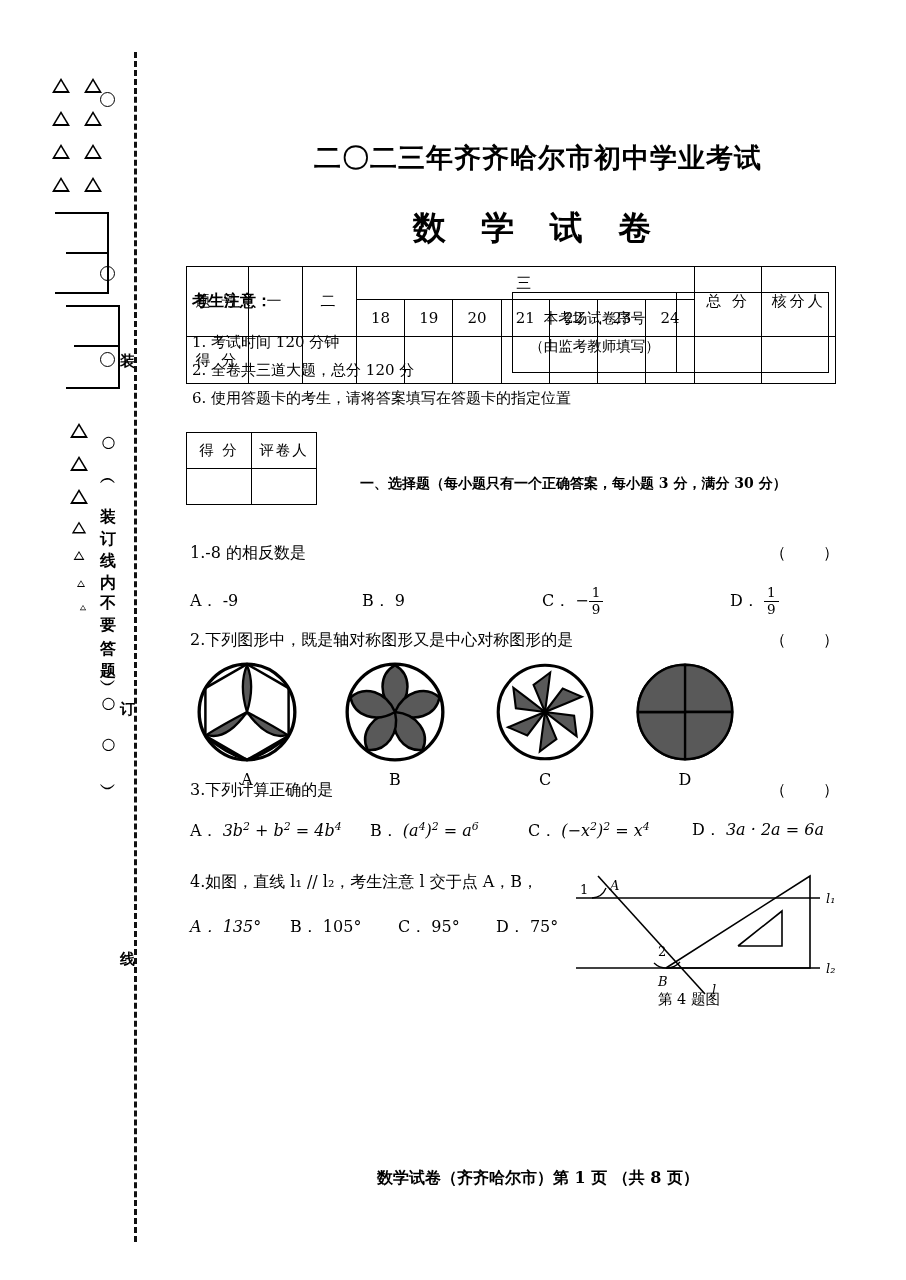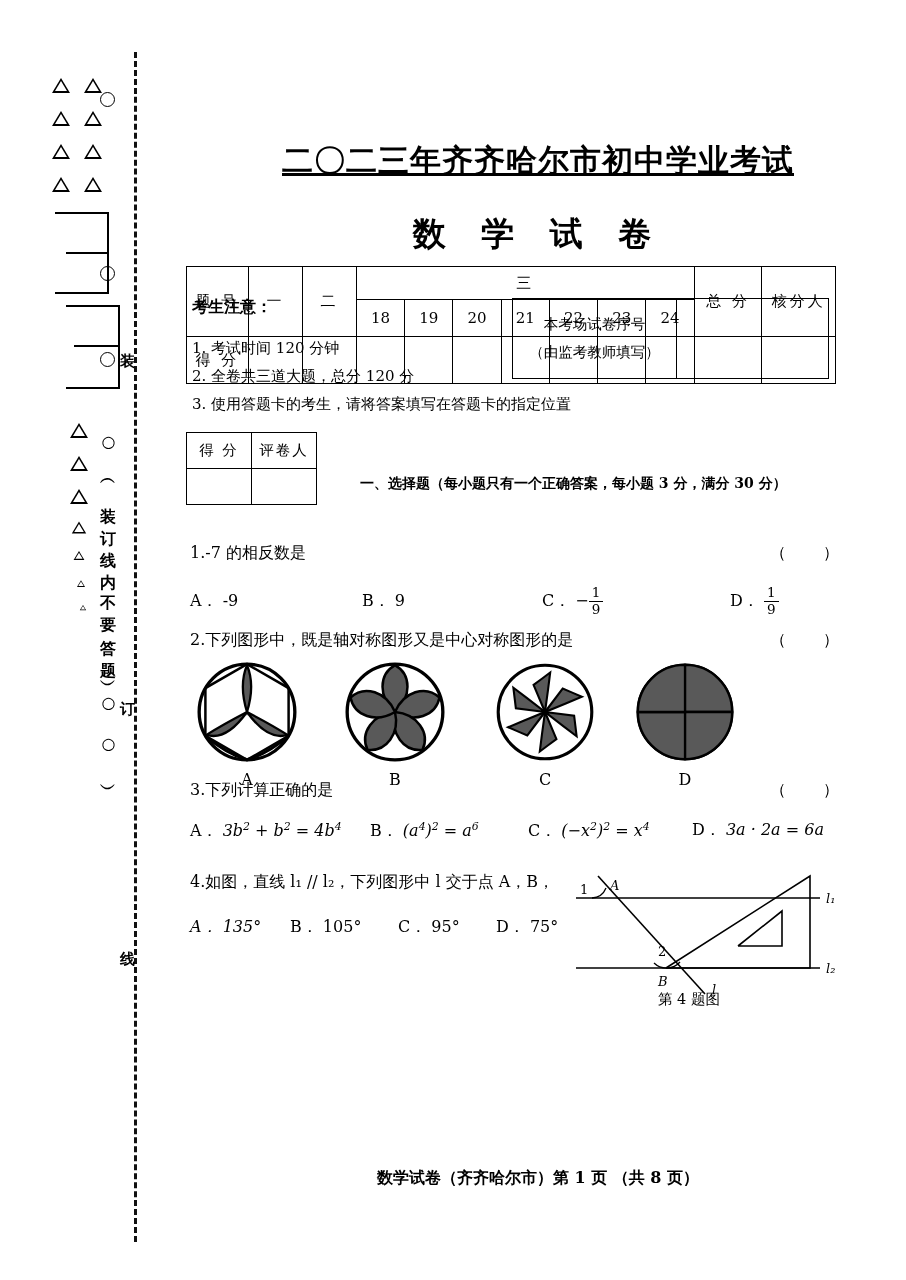--- a/index.html
+++ b/index.html
@@ -31,24 +31,23 @@
   .dotline{
     position:absolute;left:134px;top:52px;width:0;height:1190px;
     border-left:3px dashed #111;
   }
   .dotlabel{position:absolute;font-size:15px;font-weight:600;}
 
   
   #content{position:absolute;left:170px;top:0;width:736px;height:1280px;}
 
   .title1{
-    text-align:center;font-size:31px;font-weight:700;letter-spacing:1px;
+    text-align:center;font-size:27px;font-weight:700;letter-spacing:1px;
     font-family:"DejaVu Serif","Liberation Serif",serif;
     margin-top:140px;
-    text-decoration:underline;
   }
   .title2{
     text-align:center;font-size:33px;font-weight:700;letter-spacing:12px;
     font-family:"DejaVu Serif","Liberation Serif",serif;
     margin-top:30px;
   }
 
   .notice-wrap{position:relative;margin-top:40px;}
   .notice-head{position:absolute;left:22px;top:0;font-size:16px;font-weight:600;
     font-family:"DejaVu Serif","Liberation Serif",serif;}
@@ -155,21 +154,21 @@
 
 <div id="content">
 
   <div class="title1">二〇二三年齐齐哈尔市初中学业考试</div>
   <div class="title2">数 学 试 卷</div>
 
   <div class="notice-wrap">
     <div class="notice-head">考生注意：</div>
     <div class="notice-line" style="top:42px;">1. 考试时间 120 分钟</div>
     <div class="notice-line" style="top:70px;">2. 全卷共三道大题，总分 120 分</div>
-    <div class="notice-line" style="top:98px;">3. 使用答题卡的考生，请将答案填写在答题卡的指定位置</div>
+    <div class="notice-line" style="top:98px;">6. 使用答题卡的考生，请将答案填写在答题卡的指定位置</div>
 
     <div class="seqbox">
       <div class="lbl">
         <span>本考场试卷序号</span>
         <span>（由监考教师填写）</span>
       </div>
       <div class="blank"></div>
     </div>
   </div>
 
@@ -219,21 +218,21 @@
       <tr>
         <td></td>
         <td></td>
       </tr>
     </tbody>
       </table>
   </div>
   <div class="sec-heading">一、选择题（每小题只有一个正确答案，每小题 3 分，满分 30 分）</div>
 
   <div class="q" style="left:20px;top:543px;width:700px;">
-    <span class="qstem">1.</span><span class="qstem">-7 的相反数是</span>
+    <span class="qstem">1.</span><span class="qstem">-8 的相反数是</span>
     <span class="paren" style="left:580px;top:0;">（    ）</span>
   </div>
   <div class="q" style="left:20px;top:583px;width:700px;height:46px;">
     <span class="opt" style="left:0;top:8px;">
       <span>A．</span>&nbsp;<span>-9</span>
     </span>
     <span class="opt" style="left:172px;top:8px;">
       <span>B．</span>&nbsp;<span>9</span>
     </span>
     <span class="opt" style="left:352px;top:2px;">
@@ -324,21 +323,21 @@
     <span class="opt" style="left:338px;top:0;">
       <span>C．</span>&nbsp;<span class="ital">(−x<sup>2</sup>)<sup>2</sup> = x<sup>4</sup></span>
     </span>
     <span class="opt" style="left:502px;top:0;text-align:right;">
       <span>D．</span>&nbsp;<span class="ital">3a · 2a = 6a</span>
     </span>
   </div>
 
   <div class="q" style="left:20px;top:872px;width:400px;">
     <div style="font-size:16px;">
-      <span>4.</span><span>如图，直线 l₁ // l₂，下列图形中 l 交于点 A，B，</span>
+      <span>4.</span><span>如图，直线 l₁ // l₂，考生注意 l 交于点 A，B，</span>
     </div>
     <div style="font-size:16px;margin-top:24px;position:relative;height:24px;">
       <span class="opt" style="left:0;top:0;font-style:italic;">
         <span>A．</span>&nbsp;<span>135°</span>
       </span>
       <span class="opt" style="left:100px;top:0;">
         <span>B．</span>&nbsp;<span>105°</span>
       </span>
       <span class="opt" style="left:208px;top:0;">
         <span>C．</span>&nbsp;<span>95°</span>

